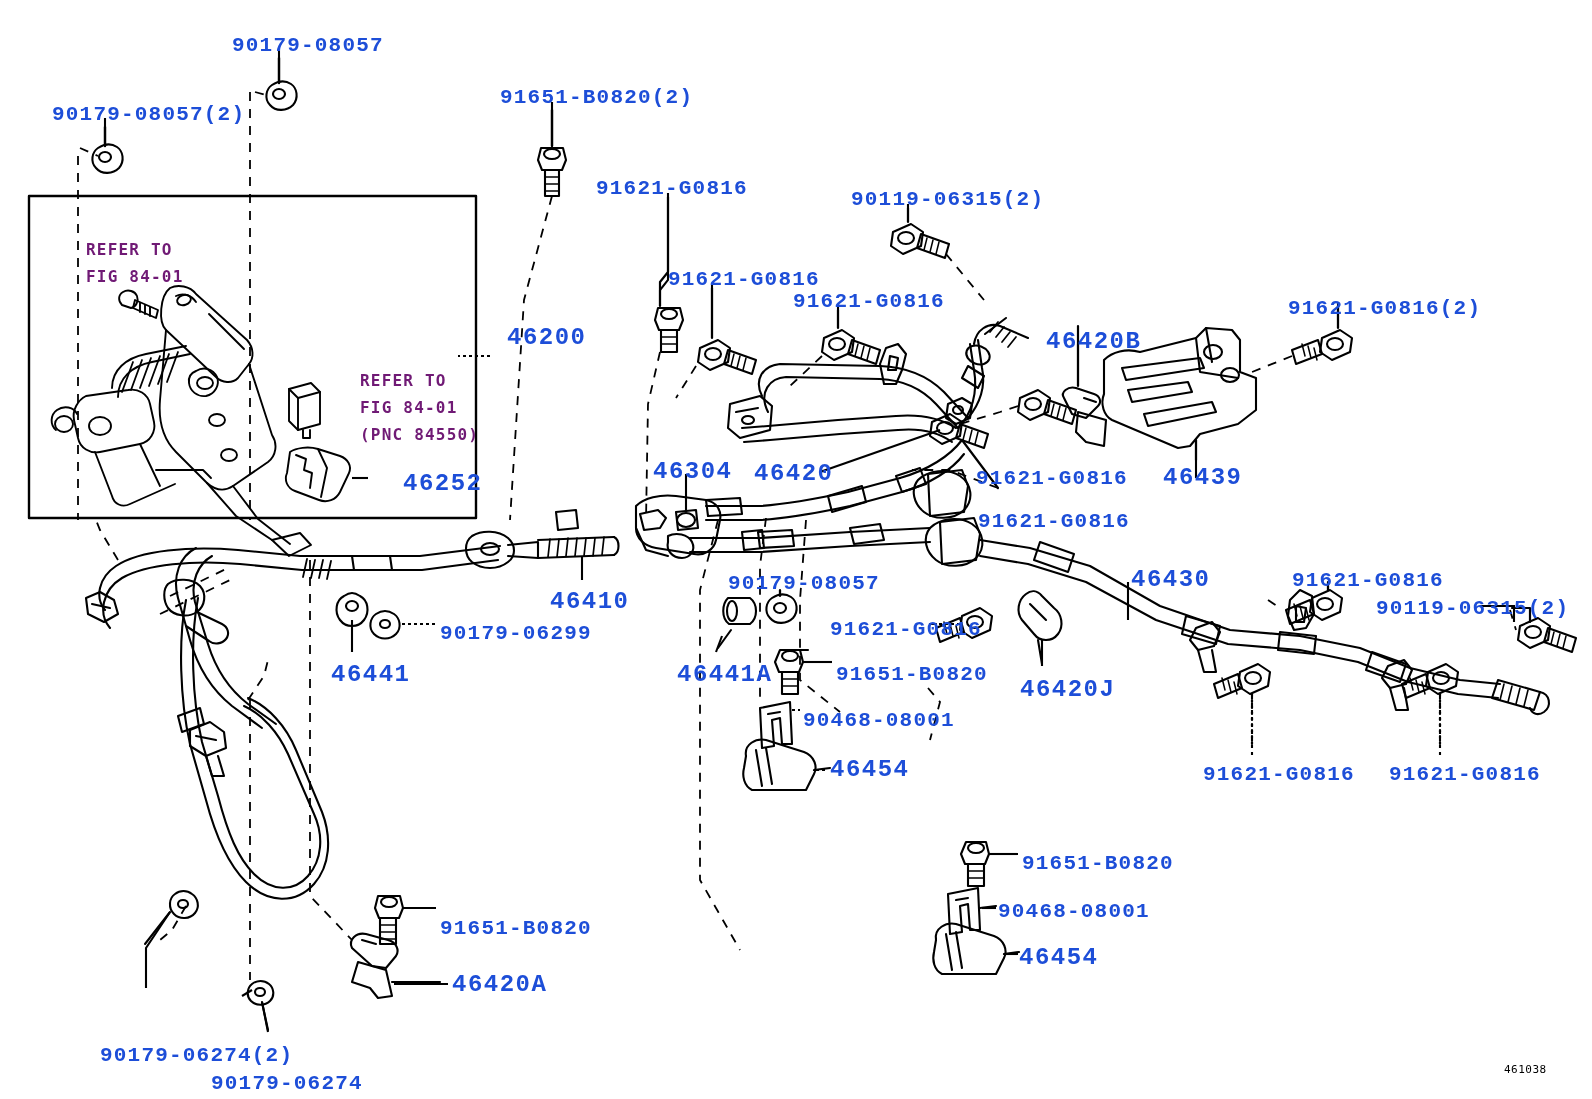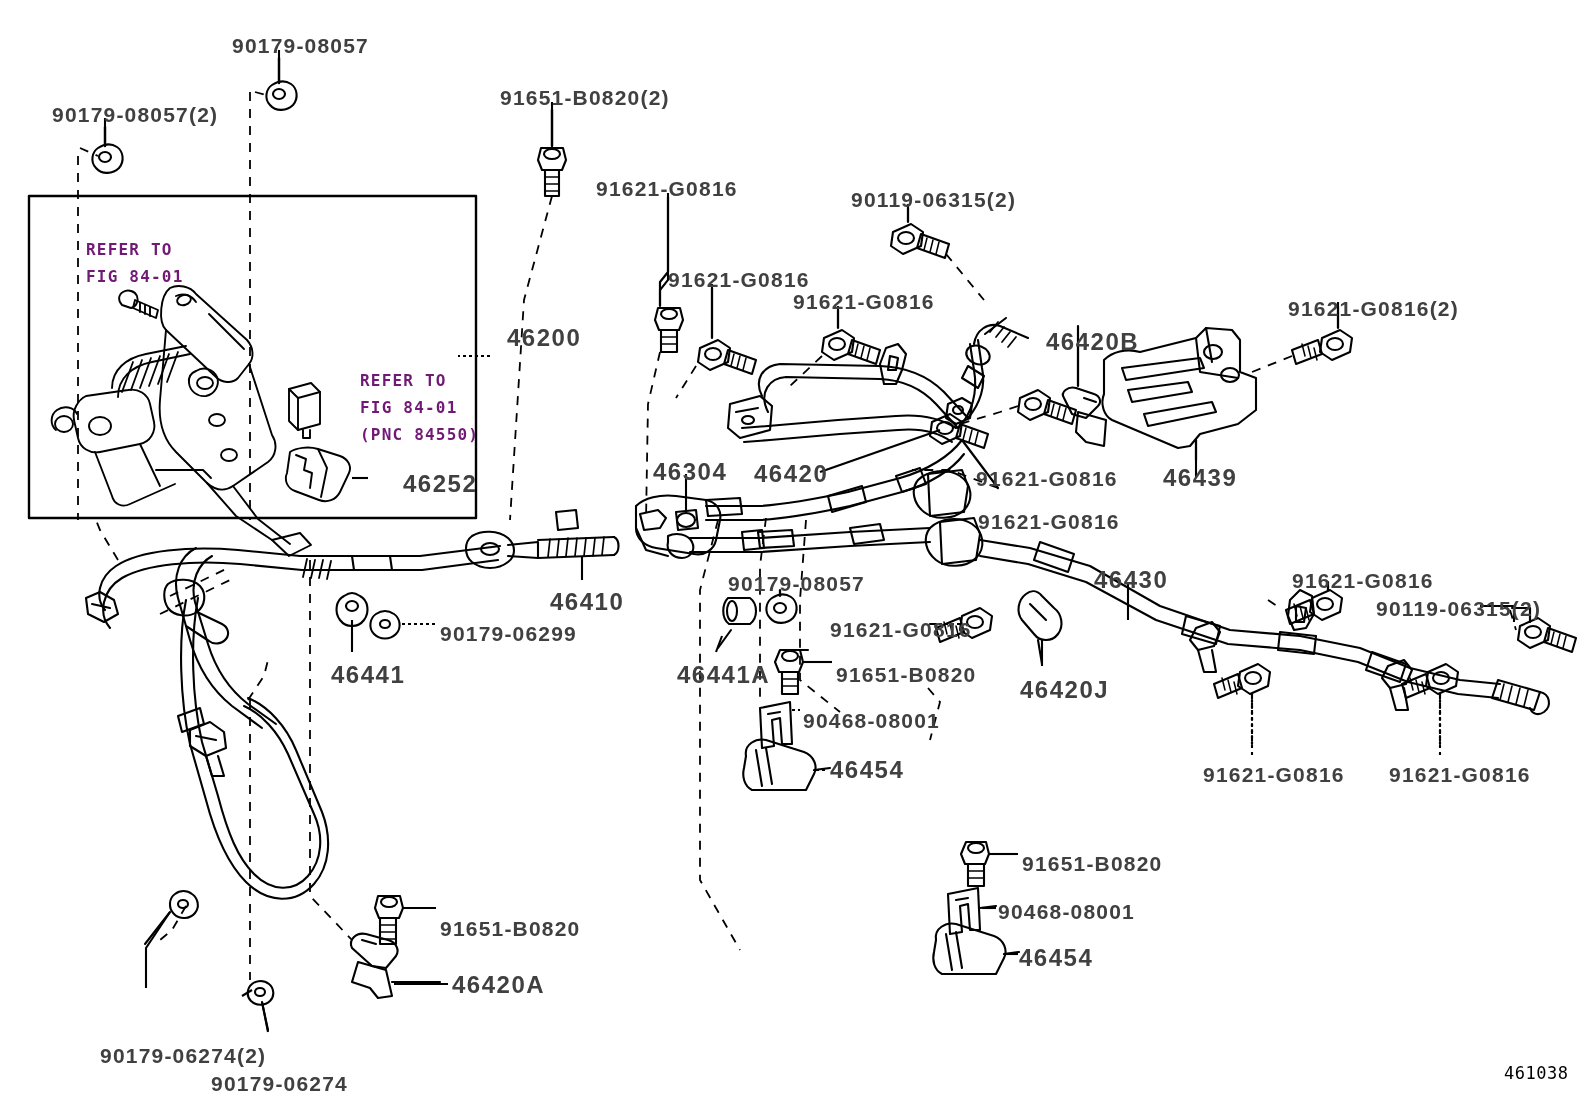--- a/index.html
+++ b/index.html
@@ -1,23 +1,23 @@
 <!DOCTYPE html>
 <html><head>
 <meta charset="utf-8">
 <style>
   html,body{margin:0;padding:0;background:#fff;}
   body{width:1592px;height:1099px;position:relative;overflow:hidden;
        font-family:"DejaVu Sans Mono","Liberation Mono",monospace;}
   #stage{position:absolute;left:0;top:0;width:1592px;height:1099px;}
   svg.layer{position:absolute;left:0;top:0;width:1592px;height:1099px;}
-  .lbl{position:absolute;white-space:nowrap;color:#404040;font-weight:bold;
-       font-size:21px;letter-spacing:1.2px;font-family:Liberation Sans, sans-serif;text-align:center;}
+  .lbl{position:absolute;white-space:nowrap;color:#1d4ed8;font-weight:bold;
+       font-size:21px;letter-spacing:1.2px;font-family:Liberation Mono, monospace;text-align:center;}
   .lbl.big{font-size:24px;letter-spacing:1.5px;}
-  .figno{position:absolute;font-size:17px;letter-spacing:0.5px;font-weight:normal;color:#000;text-align:right;}
+  .figno{position:absolute;font-size:11px;letter-spacing:0.5px;font-weight:normal;color:#000;text-align:right;}
   .boxtext{position:absolute;font-weight:bold;font-size:16px;line-height:27px;
            letter-spacing:1.2px;color:#701a75;white-space:pre;}
 </style>
 </head>
 <body>
 
 <div id="stage">
 
   <svg class="layer" viewBox="0 0 1592 1099">
     <g fill="none" stroke="#000" stroke-width="2.1" stroke-linecap="round" stroke-linejoin="round">
@@ -549,21 +549,21 @@
       <div class="lbl big" style="left: 653px; top: 458px;">46304</div>
       <div class="lbl big" style="left: 754px; top: 460px;">46420</div>
       <div class="lbl big" style="left: 550px; top: 588px;">46410</div>
       <div class="lbl" style="left: 440px; top: 622px;">90179-06299</div>
       <div class="lbl big" style="left: 331px; top: 661px;">46441</div>
       <div class="lbl" style="left: 728px; top: 572px;">90179-08057</div>
       <div class="lbl big" style="left: 677px; top: 661px;">46441A</div>
       <div class="lbl" style="left: 830px; top: 618px;">91621-G0816</div>
       <div class="lbl" style="left: 836px; top: 663px;">91651-B0820</div>
       <div class="lbl big" style="left: 1020px; top: 676px;">46420J</div>
-      <div class="lbl big" style="left: 1094px; top: 566px;">46430</div>
+      <div class="lbl big" style="left: 1131px; top: 566px;">46430</div>
       <div class="lbl" style="left: 1292px; top: 569px;">91621-G0816</div>
       <div class="lbl" style="left: 1376px; top: 597px;">90119-06315(2)</div>
       <div class="lbl" style="left: 1203px; top: 763px;">91621-G0816</div>
       <div class="lbl" style="left: 1389px; top: 763px;">91621-G0816</div>
       <div class="lbl" style="left: 803px; top: 709px;">90468-08001</div>
       <div class="lbl big" style="left: 830px; top: 756px;">46454</div>
       <div class="lbl" style="left: 1022px; top: 852px;">91651-B0820</div>
       <div class="lbl" style="left: 998px; top: 900px;">90468-08001</div>
       <div class="lbl big" style="left: 1019px; top: 944px;">46454</div>
       <div class="lbl" style="left: 440px; top: 917px;">91651-B0820</div>

